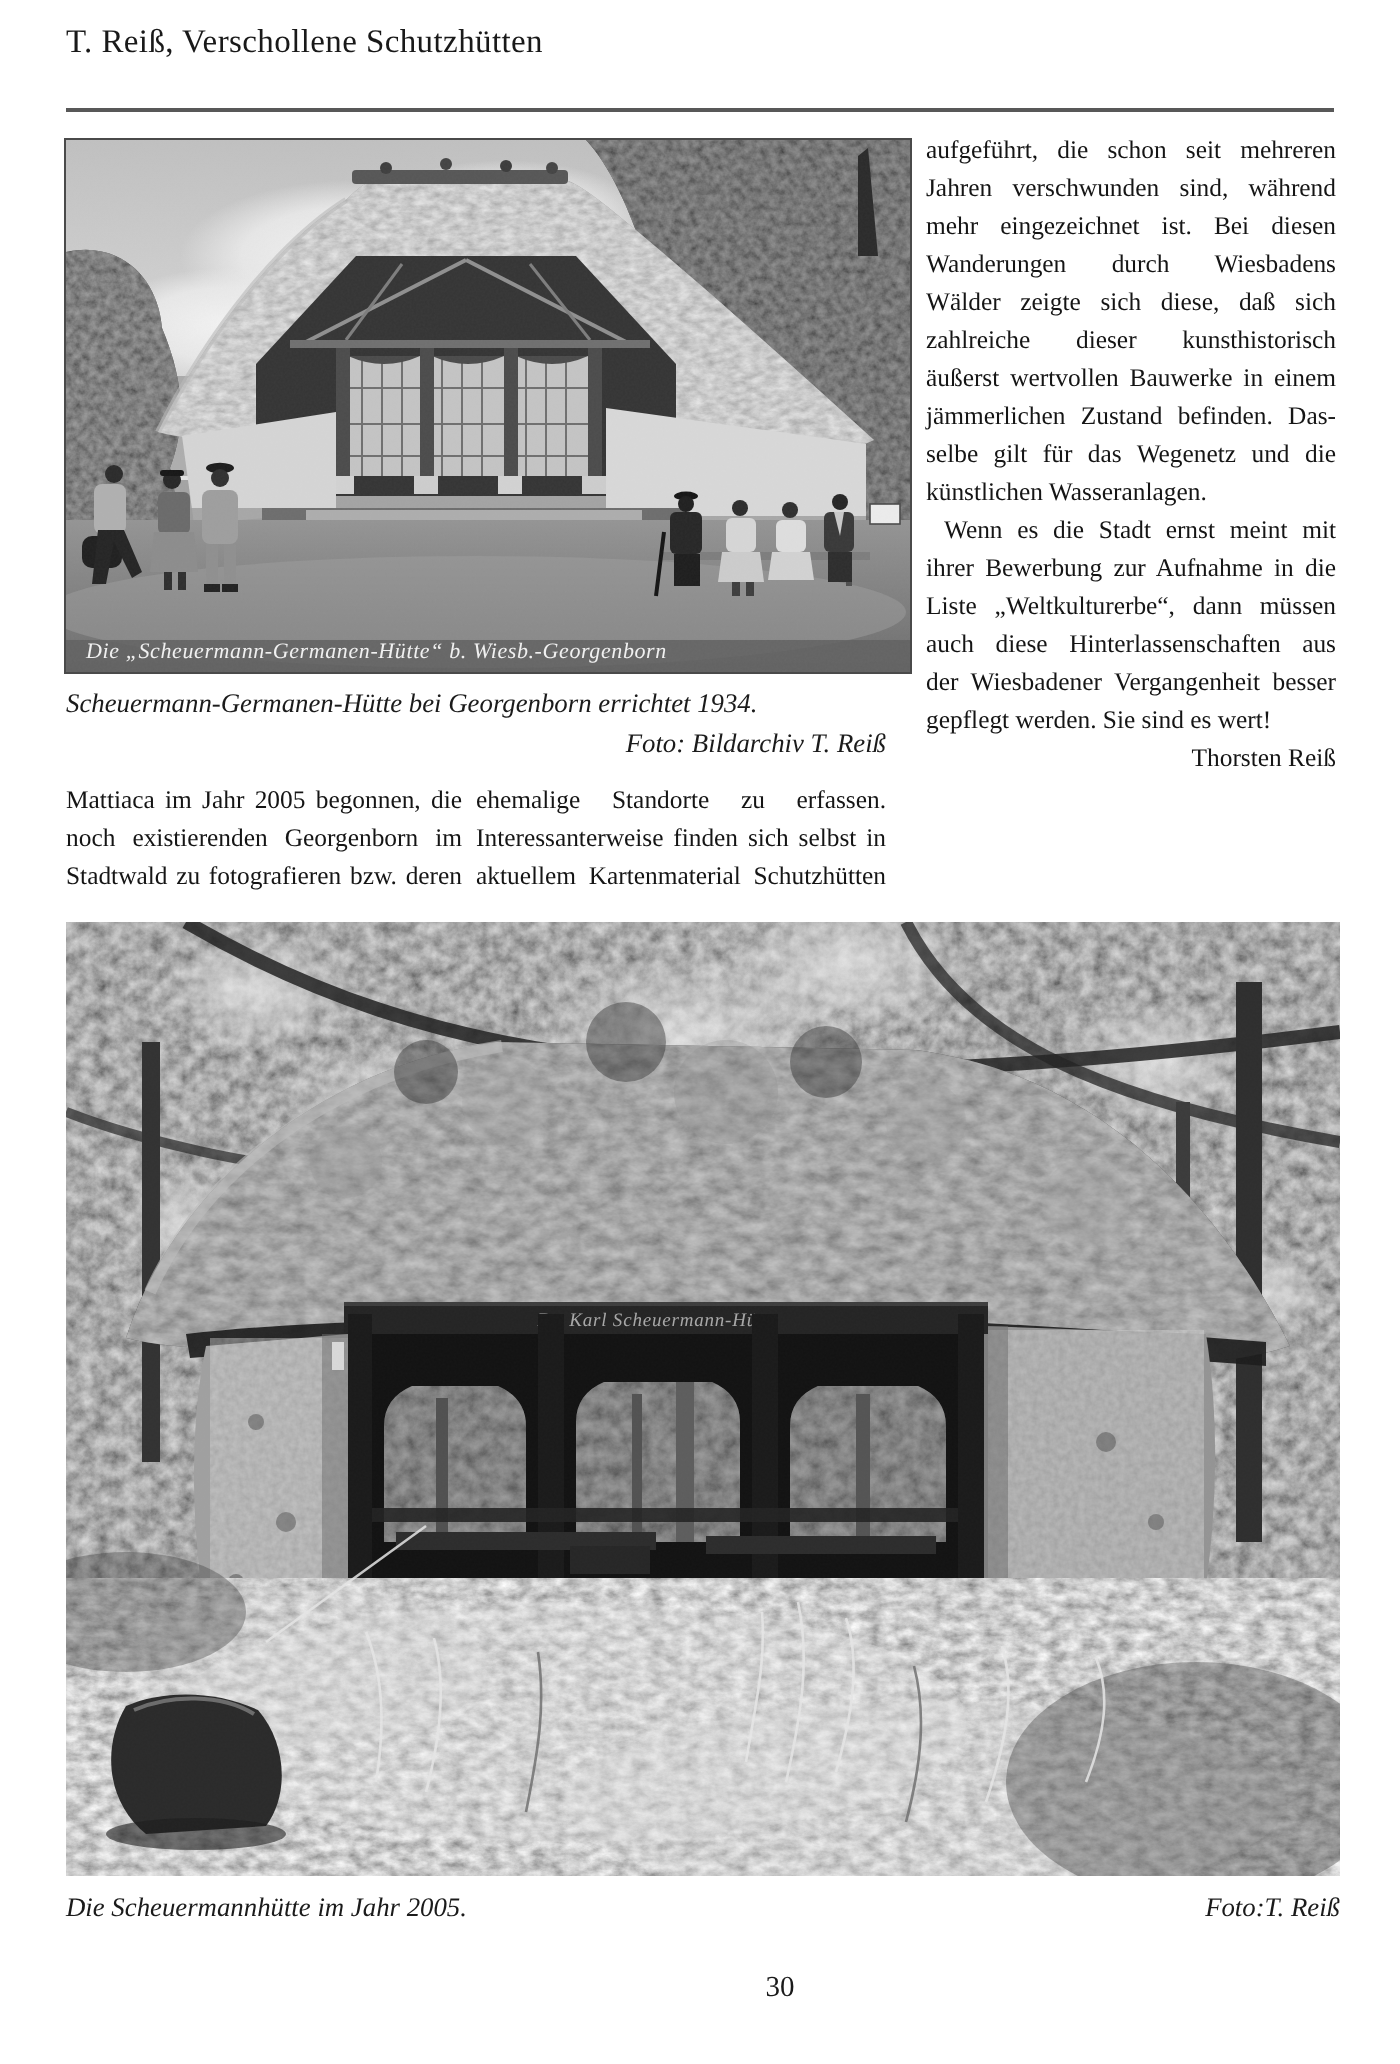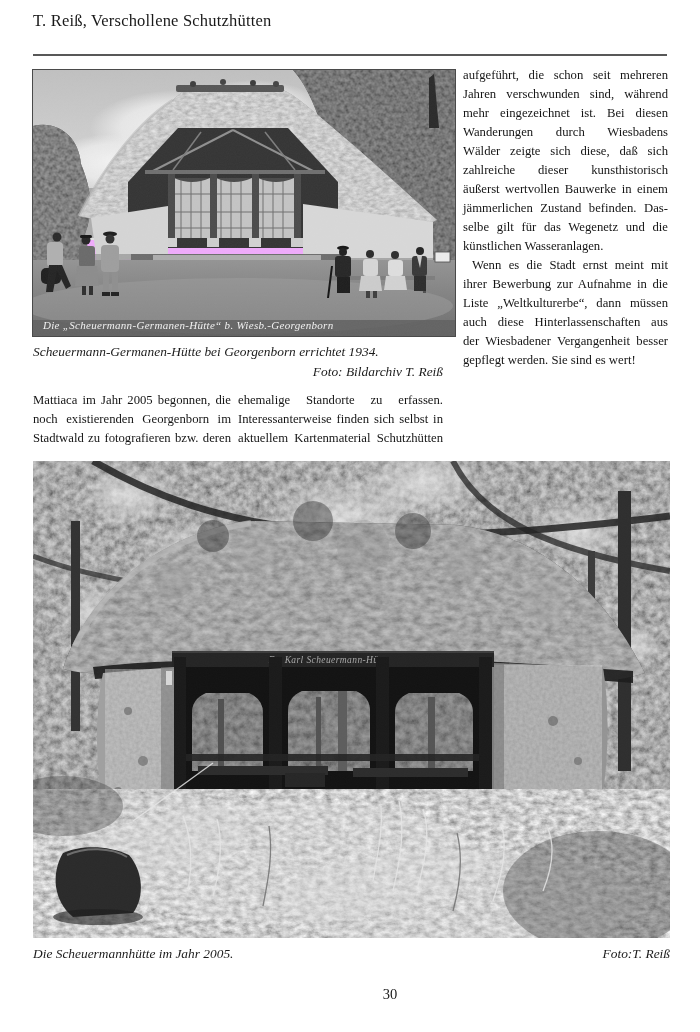--- a/index.html
+++ b/index.html
@@ -8,21 +8,21 @@
     font-family:"Liberation Serif", serif; color:#1c1c1c; overflow:hidden;
   }
   .header-title {
     position:absolute; left:33px; top:11px; font-size:16.5px; letter-spacing:0.2px; color:#191919;
   }
   .header-rule {
     position:absolute; left:33px; top:54px; width:634px; height:2px; background:#585858;
   }
   .photo-top {
     position:absolute; left:33px; top:70px; width:422px; height:266px;
-    outline:1px solid #4a4a4a; background:#f0abfc;
+    outline:1px solid #4a4a4a; background:#a3a3a3;
   }
   .photo-bottom {
     position:absolute; left:33px; top:461px; width:637px; height:477px; background:#5a5a5a;
   }
   .photo-top svg, .photo-bottom svg { display:block; width:100%; height:100%; }
 
   .textcol { position:absolute; font-size:12.7px; line-height:19px; color:#151515; }
   .line { text-align:justify; text-align-last:justify; }
   .flush-last .line:last-child { text-align-last:left; }
   .indent-first .line:first-child { text-indent:9px; }
@@ -237,20 +237,21 @@
         <div class="line">künstlichen Wasseranlagen.</div>
       </div>
     <div class="flush-last indent-first">
         <div class="line">Wenn es die Stadt ernst meint mit</div>
         <div class="line">ihrer Bewerbung zur Aufnahme in die</div>
         <div class="line">Liste „Weltkulturerbe“, dann müssen</div>
         <div class="line">auch diese Hinterlassenschaften aus</div>
         <div class="line">der Wiesbadener Vergangenheit besser</div>
         <div class="line">gepflegt werden. Sie sind es wert!</div>
       </div>
+    <div class="signature">Thorsten Reiß</div>
   </div>
 
   <div class="caption-italic cap-top-1">Scheuermann-Germanen-Hütte bei Georgenborn errichtet 1934.</div>
   <div class="caption-italic cap-top-2">Foto: Bildarchiv T. Reiß</div>
 
   <div class="textcol col-left">
       <div class="line">Mattiaca im Jahr 2005 begonnen, die</div>
       <div class="line">noch existierenden Georgenborn im</div>
       <div class="line">Stadtwald zu fotografieren bzw. deren</div>
     </div>

